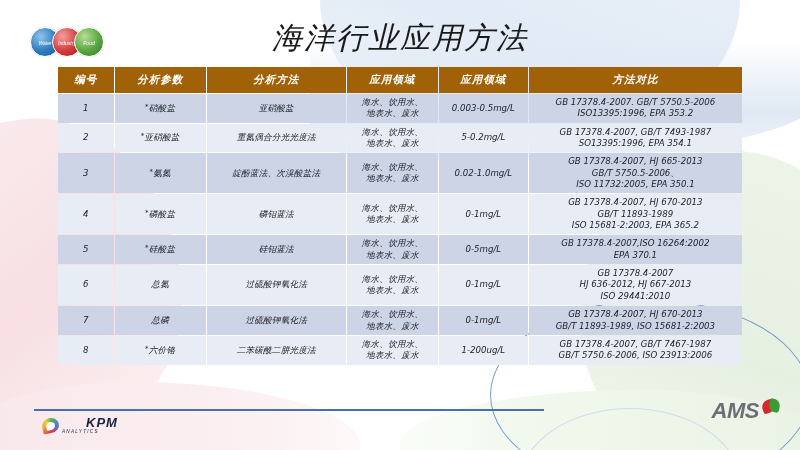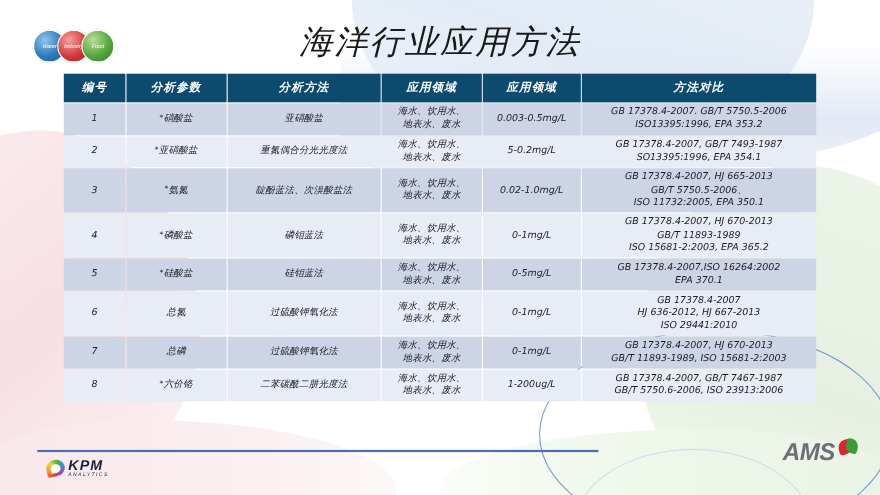--- a/index.html
+++ b/index.html
@@ -109,21 +109,21 @@
     left: 57px; top: 66px;
     width: 686px;
   }
   table.data {
     width: 100%;
     border-collapse: separate;
     border-spacing: 1px;
     table-layout: fixed;
   }
   table.data th {
-    background: #0c4a6e;
+    background: #a16207;
     color: #ffffff;
     font-size: 10.5px;
     font-weight: 700;
     height: 26px;
     letter-spacing: 1px;
     font-family: "DejaVu Sans", "Liberation Sans", sans-serif;
   }
   table.data td {
     font-size: 8.6px;
     color: #1c1c24;
@@ -156,21 +156,21 @@
     position: relative;
   }
   .kpm-mark::after {
     content: ""; position: absolute; left: 4px; top: 4px;
     width: 9px; height: 8px; border-radius: 50% 50% 50% 10%;
     background: #ffffff;
   }
   .kpm-text { line-height: 1; }
   .kpm-name {
     font-size: 13px; font-weight: 700; color: #16213f;
-    letter-spacing: 1px; font-family: "Liberation Sans", sans-serif;
+    letter-spacing: 1px; font-family: "Liberation Sans", sans-serif; margin-left: 24px;
   }
   .kpm-sub {
     font-size: 4.6px; color: #16213f; letter-spacing: 1.3px;
     font-family: "Liberation Sans", sans-serif; margin-top: 1px;
   }
   .footer-note {
     position: absolute; left: 110px; top: 418px;
     font-size: 11.5px; color: #3f3f46;
     font-family: "DejaVu Sans", "Liberation Sans", sans-serif;
     letter-spacing: .2px;

